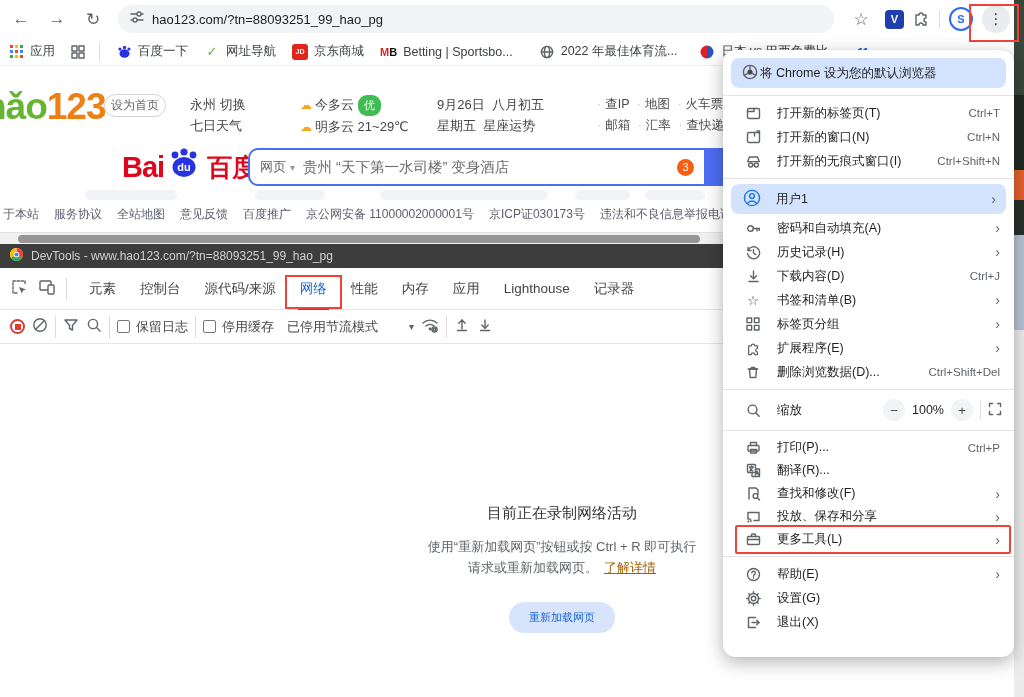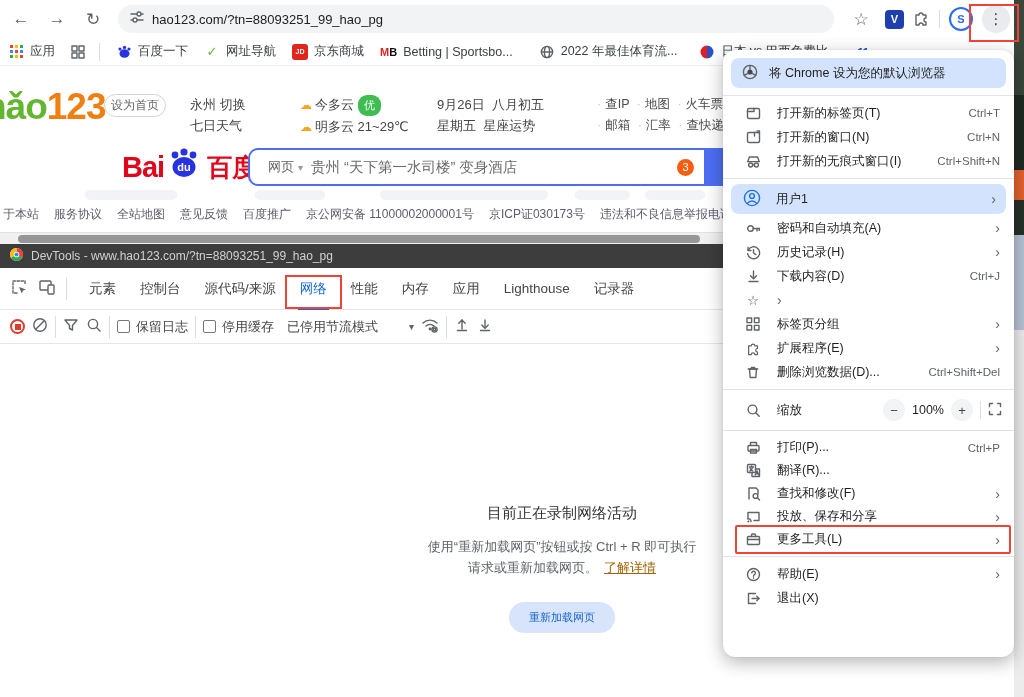--- a/index.html
+++ b/index.html
@@ -44,21 +44,21 @@
   .col2 { font-size:13px; color:#444; line-height:21px; white-space:nowrap; }
   .aqi { display:inline-block; background:#3fbd52; color:#fff; font-size:11px; border-radius:9px;
          padding:0 6px; margin-left:4px; }
   .cloud { color:#f5a623; font-size:12px; margin-right:3px; }
   .qlinks { font-size:12.5px; color:#4a4a4a; line-height:21px; white-space:nowrap; }
   .qlinks .d { color:#c9c9c9; margin:0 4px; }
   .baidu { left:122px; top:78px; display:flex; align-items:flex-end; gap:2px; }
   .baidu .bai { font-size:29px; font-weight:bold; color:#e0071c; letter-spacing:-1px; }
   .baidu .bd  { font-size:25px; font-weight:bold; color:#e0071c; margin-left:3px; }
   .sbox { left:248px; top:82px; width:458px; height:38px; border:2px solid #4e6ef2; border-radius:10px 0 0 10px;
-          background:#fff; display:flex; align-items:center; padding:0 10px 0 18px; }
+          background:#fff; display:flex; align-items:center; padding:0 10px 0 10px; }
   .scope { font-size:13px; color:#666; } .scaret { color:#999; font-size:10px; margin:0 8px 0 4px; }
   .query { font-size:14.5px; color:#6b6b6b; flex:1; white-space:nowrap; overflow:hidden; }
   .sbadge { width:17px; height:17px; background:#f75e12; border-radius:50%; color:#fff; font-size:11px;
             display:flex; align-items:center; justify-content:center; }
   .sbtn { left:704px; top:82px; width:20px; height:38px; background:#4e6ef2; }
   .pill { background:#f2f3f6; border-radius:5px; height:10px; }
   .footer { left:3px; top:140px; display:flex; gap:15px; font-size:12px; color:#5c5c6b; white-space:nowrap; }
 
   
   .hscroll { left:0; top:232px; width:1024px; height:12px; background:#f0f0f0; border-top:1px solid #e2e2e2; }
@@ -90,21 +90,21 @@
   .empty p { font-size:13px; color:#5f6368; line-height:21px; white-space:nowrap; }
   .lmore { color:#a16207; text-decoration:underline; margin-left:6px; }
   .reloadbtn { display:inline-block; margin-top:24px; background:#d7e4fb; color:#1a66d2;
                font-size:11px; padding:8px 20px; border-radius:17px; border:none; }
 
   
   .menu { left:723px; top:50px; width:291px; height:607px; background:#fff; border-radius:12px;
           box-shadow:0 5px 18px rgba(0,0,0,.3), 0 0 1px rgba(0,0,0,.2); z-index:50; padding-top:7px;
           font-size:12.5px; color:#1f1f1f; }
   .banner { margin:1px 8px 7px; height:30px; background:#d3e3fd; border-radius:8px; display:flex;
-            align-items:center; gap:11px; padding-left:11px; }
+            align-items:center; gap:2px; padding-left:11px; }
   .msep { height:1px; background:#e3e3e3; margin:5px 0; }
   .mrow { position:relative; height:24px; display:flex; align-items:center; padding:0 14px 0 22px; } .mrow.h23 { height:23px; }
   .mic { width:16px; display:flex; justify-content:center; margin-right:16px; color:#474747; }
   .mlabel { flex:1; white-space:nowrap; }
   .msc { font-size:11.5px; color:#5f6368; }
   .mchev { color:#5f6368; font-size:14px; }
   .mprofile { position:relative; height:30px; margin:2px 8px; background:#d3e3fd; border-radius:8px;
               display:flex; align-items:center; padding:0 10px 0 12px; gap:15px; }
   .zoomrow { height:30px; display:flex; align-items:center; padding:0 12px 0 22px; }
   .zbtn { width:22px; height:22px; border-radius:50%; background:#f1f3f4; color:#444; display:flex;
@@ -503,20 +503,21 @@
             <line x1="7.5" y1="2" x2="7.5" y2="9.5"></line>
             <path d="M4.5 6.8 L7.5 9.8 L10.5 6.8"></path>
             <line x1="3" y1="12.5" x2="12" y2="12.5"></line>
           </svg>
         </span>
       <span class="mlabel">下载内容(D)</span>
       <span class="msc">Ctrl+J</span>
     </div>
     <div class="mrow">
       <span class="mic" style="font-size:13px">☆</span>
+      <span class="mlabel">书签和清单(B)</span>
       <span class="mchev">›</span>
     </div>
     <div class="mrow">
       <span class="mic">
           <svg class="ln" width="14" height="14" viewBox="0 0 14 14">
             <rect x="1" y="1" width="4.6" height="4.6"></rect>
             <rect x="8.4" y="1" width="4.6" height="4.6"></rect>
             <rect x="1" y="8.4" width="4.6" height="4.6"></rect>
             <rect x="8.4" y="8.4" width="4.6" height="4.6"></rect>
           </svg>
@@ -631,20 +632,39 @@
             <path d="M5.8 6 a1.8 1.8 0 1 1 2.6 1.7 q-0.9 0.5 -0.9 1.5"></path>
             <circle cx="7.5" cy="11" r="0.7" fill="#474747" stroke="none"></circle>
           </svg>
         </span>
       <span class="mlabel">帮助(E)</span>
       <span class="mchev">›</span>
     </div>
     <div class="mrow">
       <span class="mic">
           <svg class="ln" width="15" height="15" viewBox="0 0 15 15">
+            <circle cx="7.5" cy="7.5" r="2.2"></circle>
+            <circle cx="7.5" cy="7.5" r="5"></circle>
+            <g>
+              <line x1="7.5" y1="0.8" x2="7.5" y2="2.6"></line>
+              <line x1="7.5" y1="12.4" x2="7.5" y2="14.2"></line>
+              <line x1="0.8" y1="7.5" x2="2.6" y2="7.5"></line>
+              <line x1="12.4" y1="7.5" x2="14.2" y2="7.5"></line>
+              <line x1="2.8" y1="2.8" x2="4" y2="4"></line>
+              <line x1="11" y1="11" x2="12.2" y2="12.2"></line>
+              <line x1="12.2" y1="2.8" x2="11" y2="4"></line>
+              <line x1="4" y1="11" x2="2.8" y2="12.2"></line>
+            </g>
+          </svg>
+        </span>
+      <span class="mlabel">设置(G)</span>
+    </div>
+    <div class="mrow">
+      <span class="mic">
+          <svg class="ln" width="15" height="15" viewBox="0 0 15 15">
             <path d="M9.5 2.5 H2.5 v10 h7"></path>
             <line x1="6" y1="7.5" x2="13" y2="7.5"></line>
             <path d="M10.8 5.3 L13 7.5 L10.8 9.7"></path>
           </svg>
         </span>
       <span class="mlabel">退出(X)</span>
     </div>
   </div>
 
   <div class="edge abs"></div>

